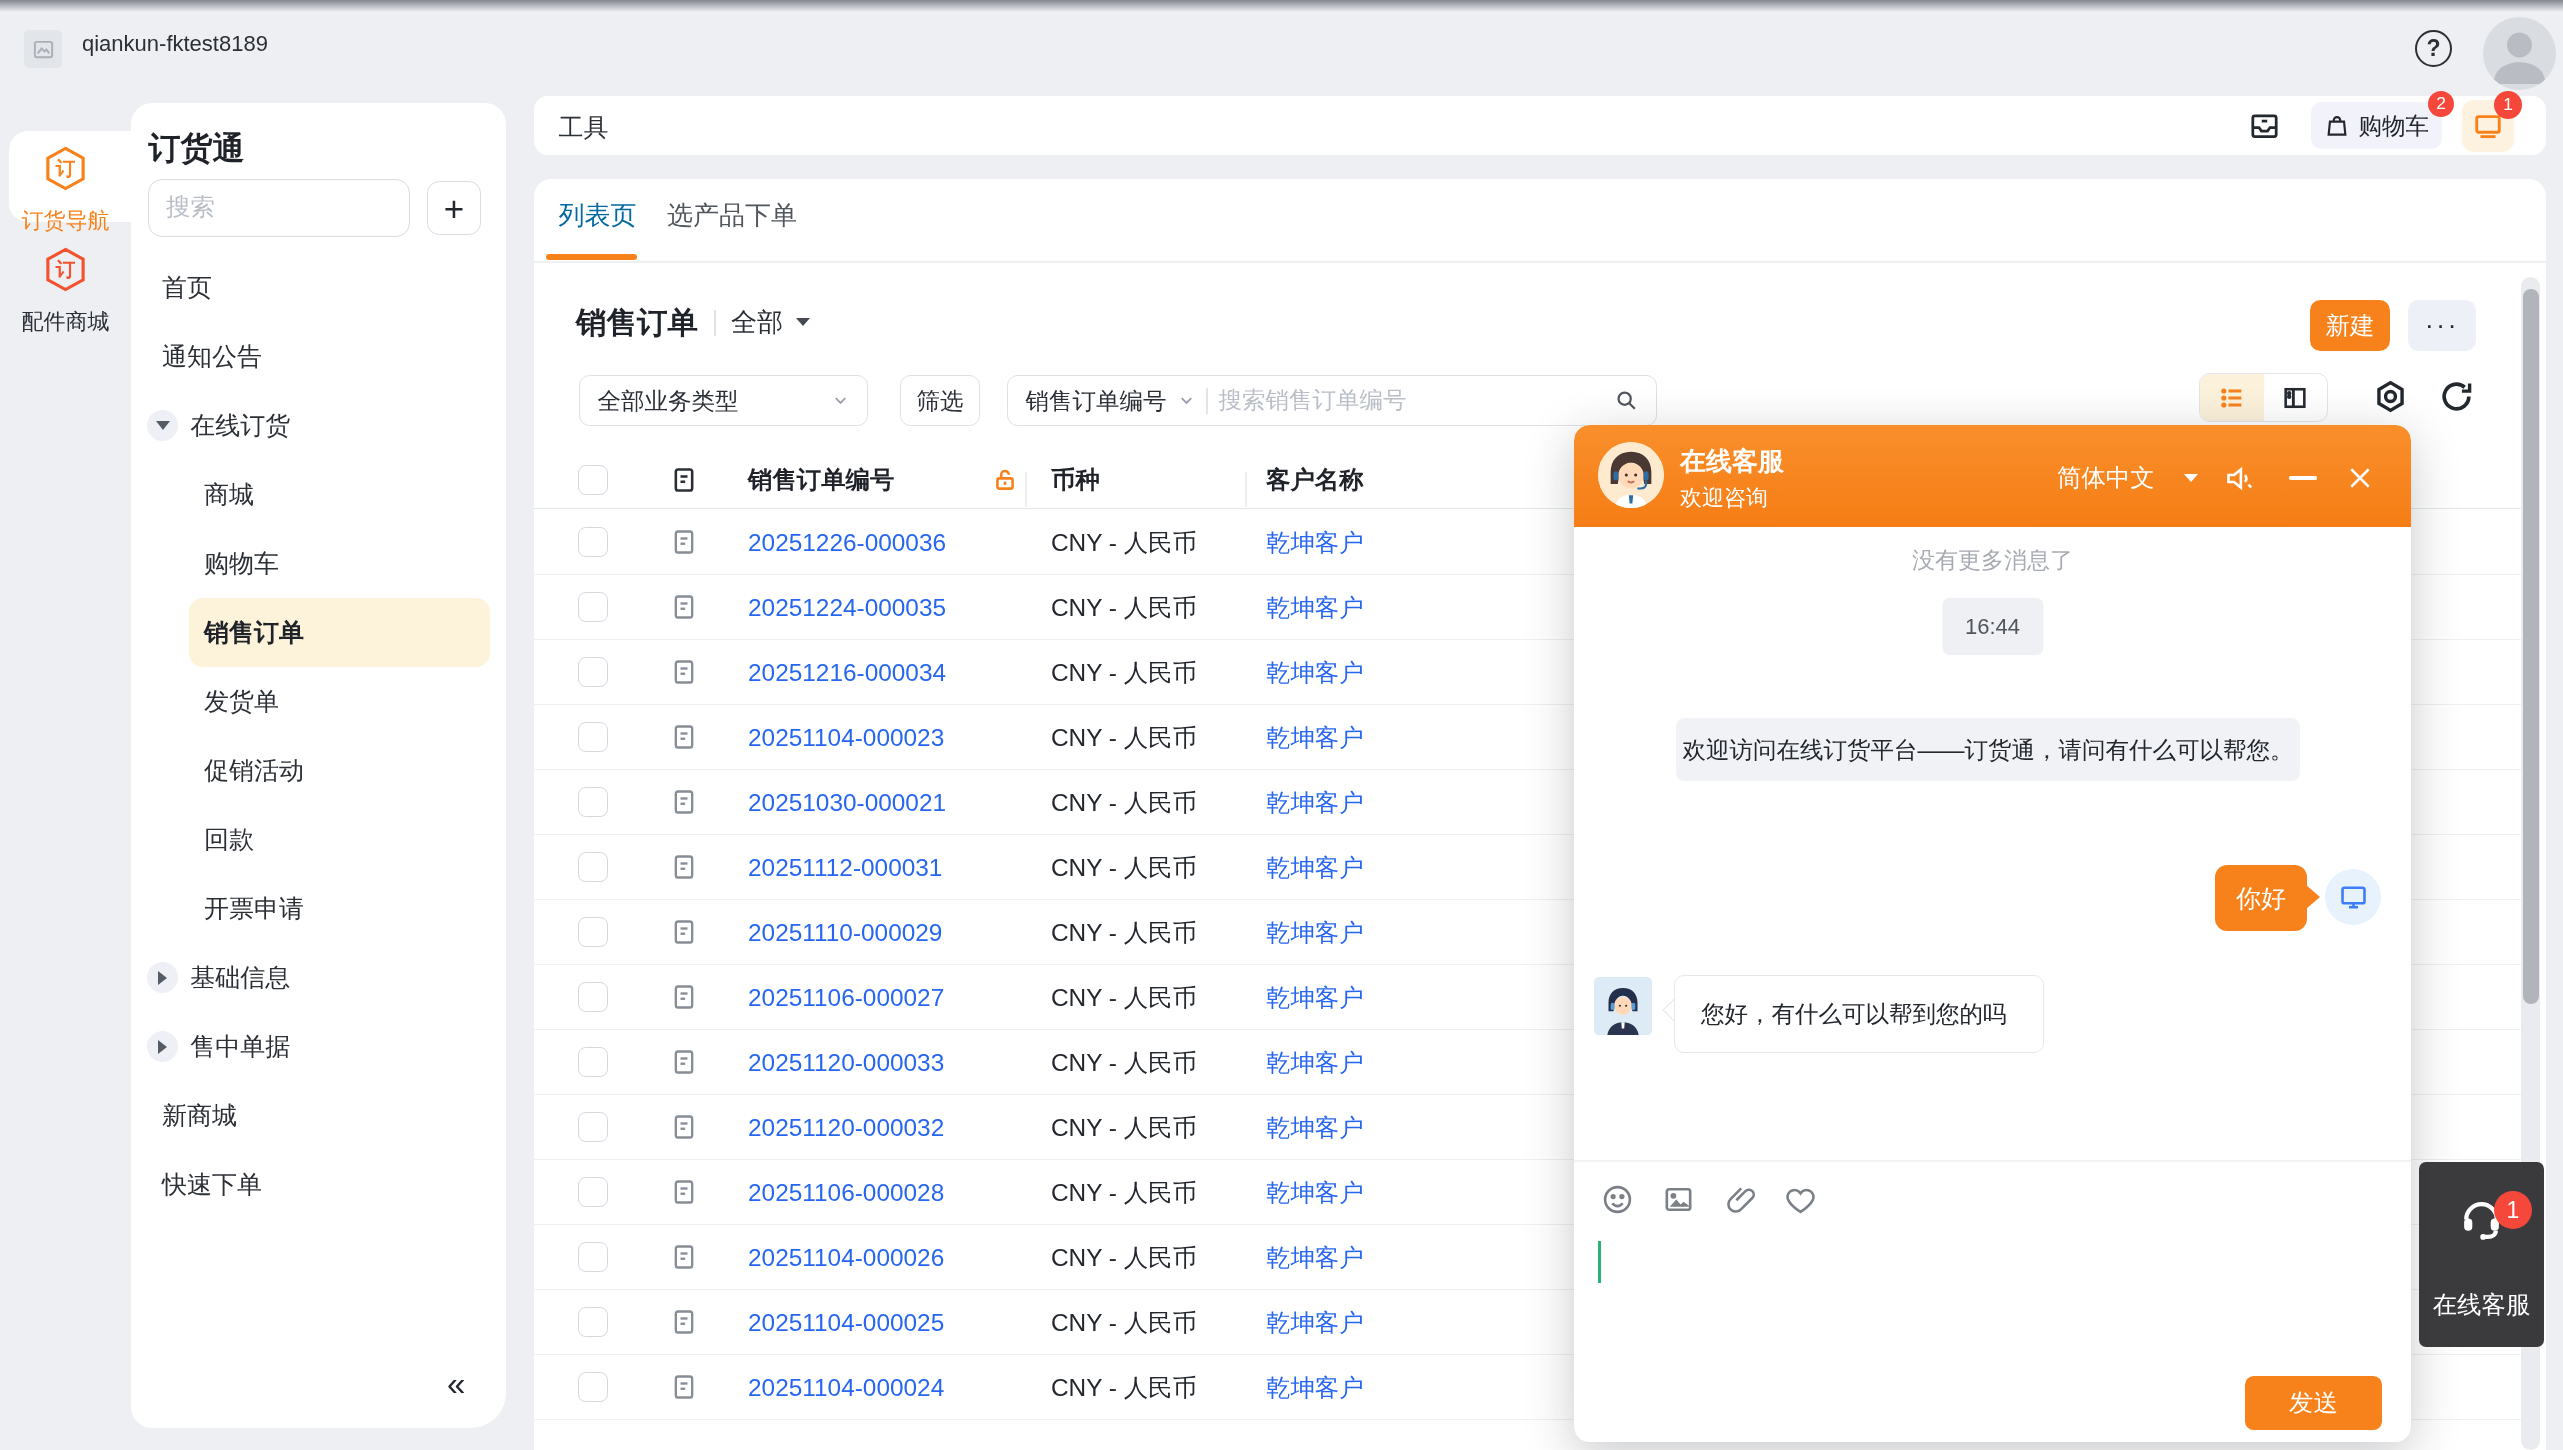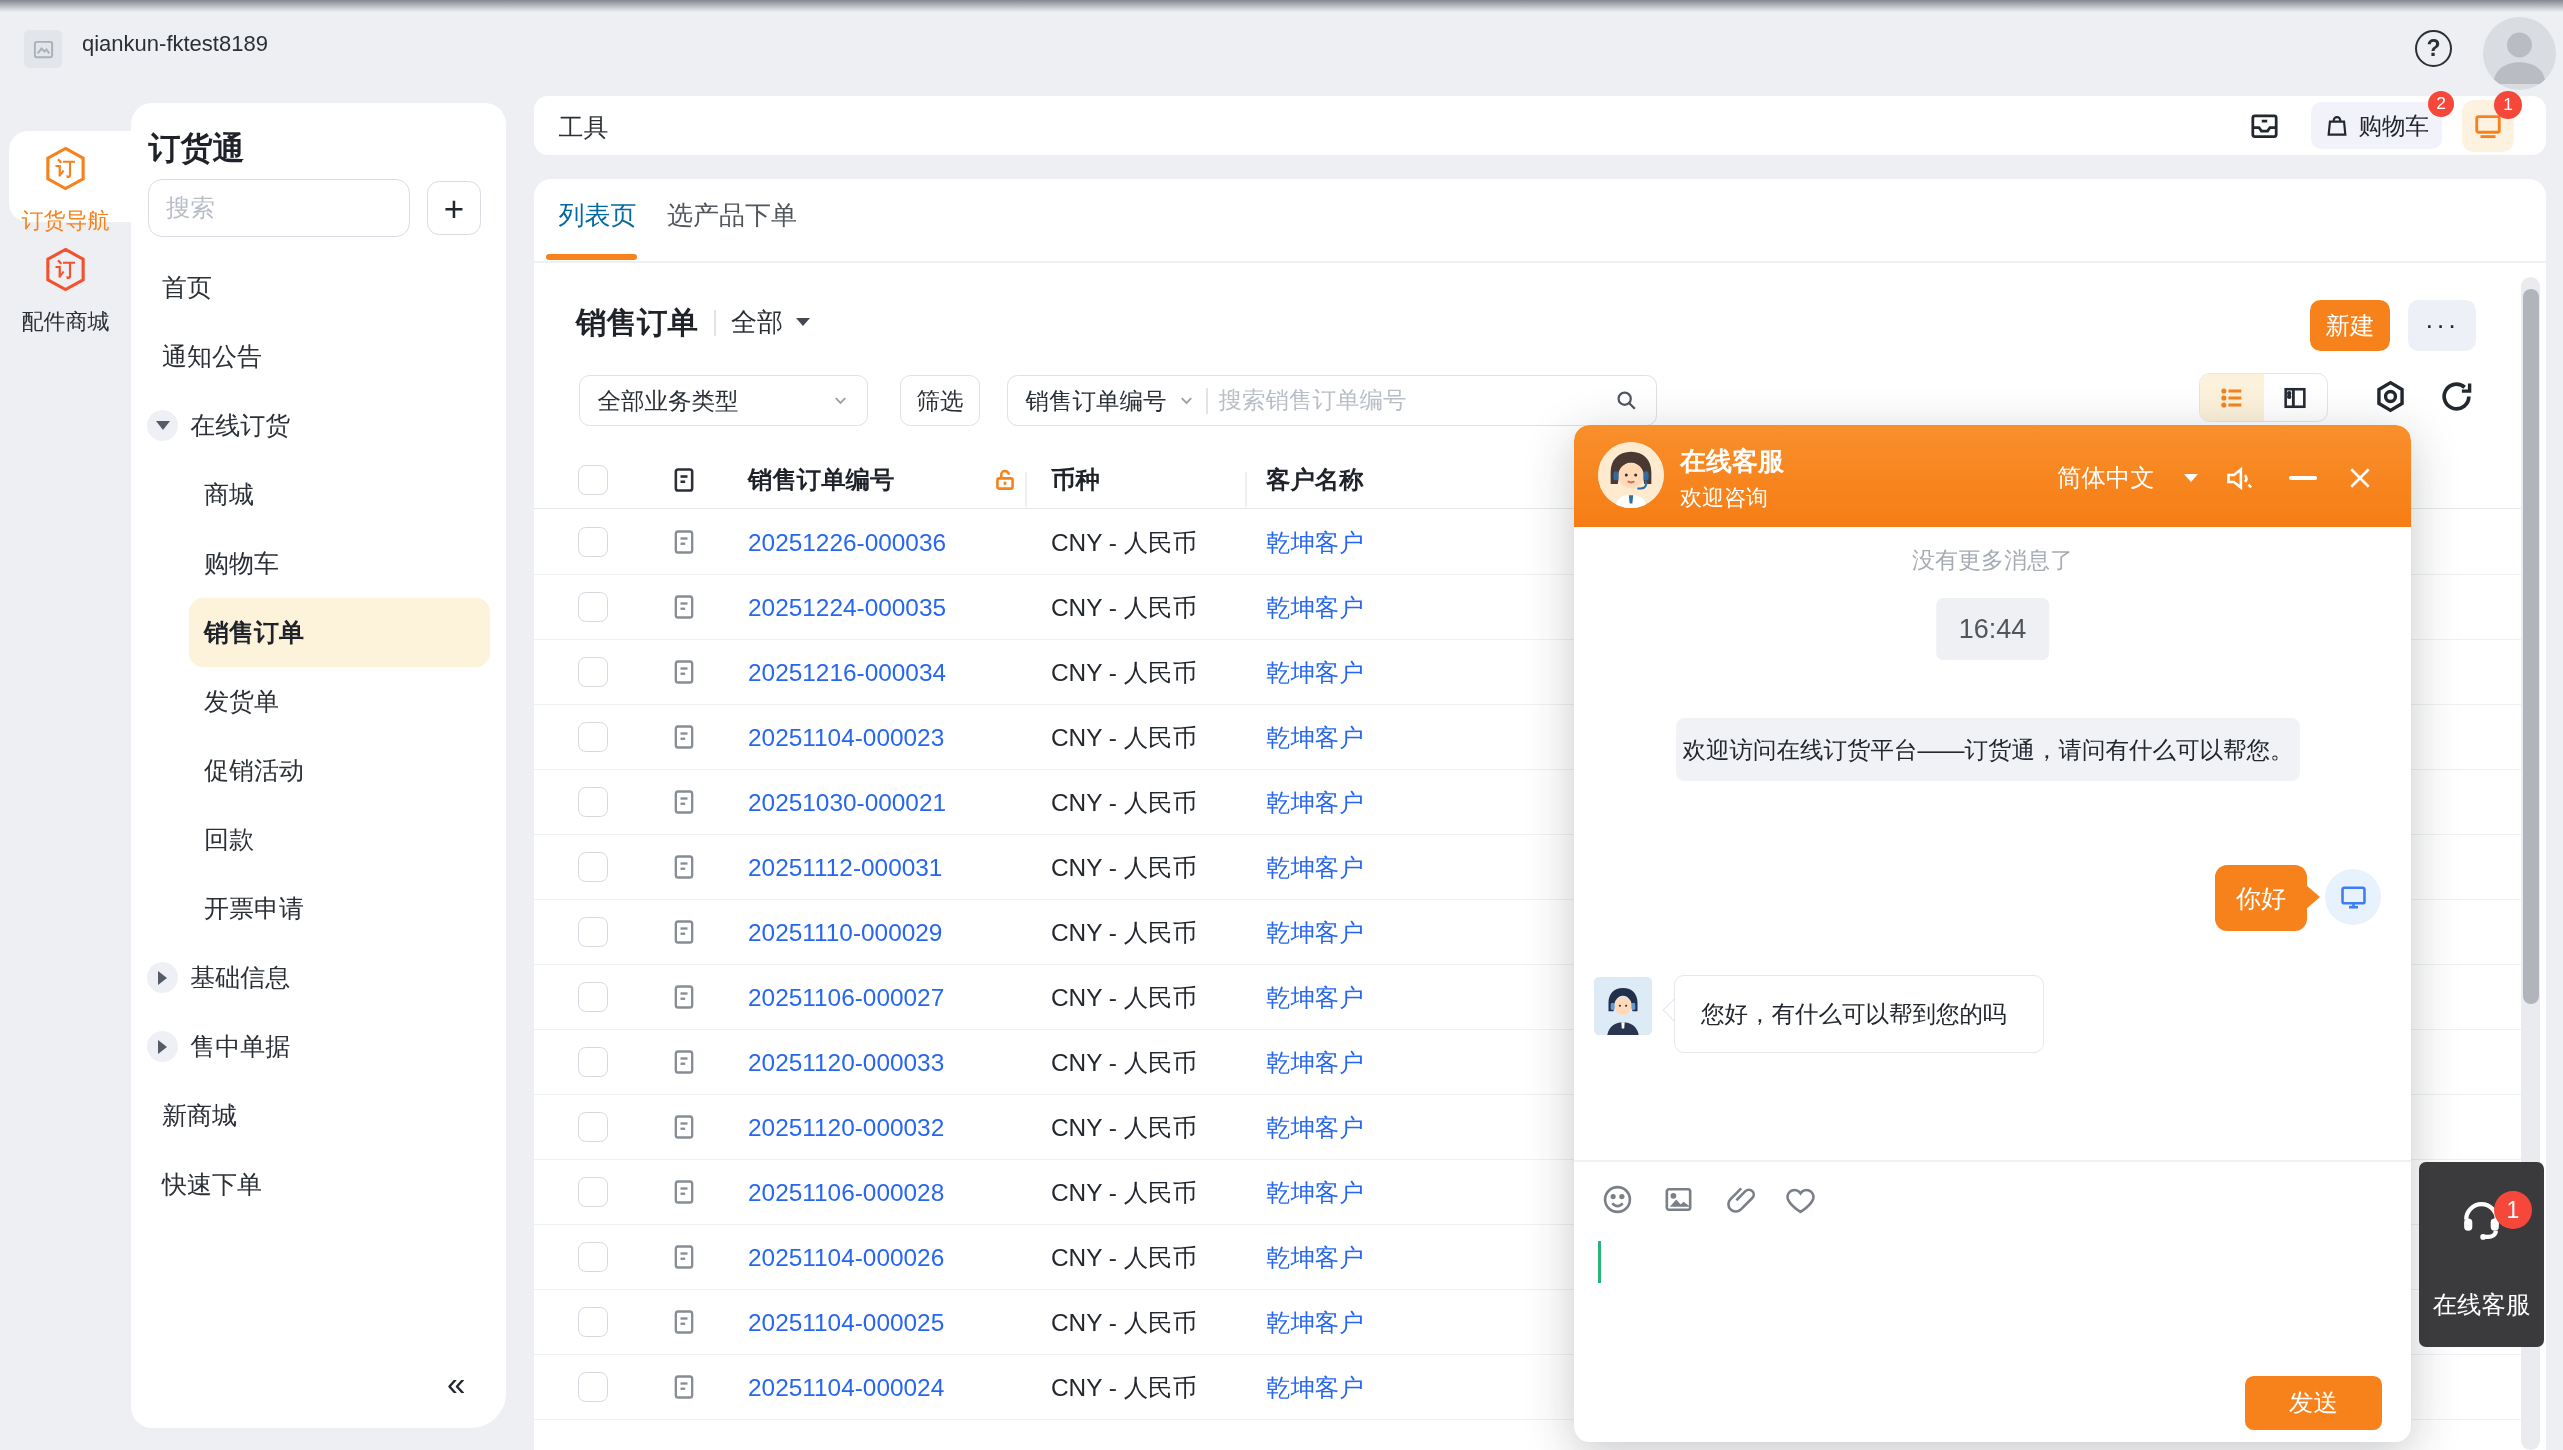--- a/index.html
+++ b/index.html
@@ -30,21 +30,21 @@
   .rail-2 { left:0; top:246px; color:#2b2f36; }
   .rail-2 .rail-ic { color:#f4512e; }
   .rail-1 .rail-ic { color:#f7821b; }
 
   
   .side-panel { left:131px; top:103px; width:375px; height:1325px; background:#fff;
     border-radius:21px 21px 35px 21px; }
   .side-title { position:absolute; left:17.4px; top:24.4px; font-size:32px; font-weight:700; color:#1f2329; }
   .side-search { position:absolute; left:16.6px; top:76px; width:262px; height:58px; border:1.7px solid #d8dce3;
     border-radius:14px; display:flex; align-items:center; padding:0 17.4px; background:#fff; }
-  .side-search input { border:none; outline:none; width:100%; font-size:24.4px; font-family:Liberation Serif, serif; color:#0f172a; background:transparent; }
+  .side-search input { border:none; outline:none; width:100%; font-size:24.4px; font-family:Liberation Mono, monospace; color:#0f172a; background:transparent; }
   .side-search input::placeholder { color:#b8bdc6; }
   .side-add { position:absolute; left:296px; top:78px; width:54px; height:54px; border:1.7px solid #d8dce3;
     border-radius:12.2px; display:flex; align-items:center; justify-content:center; font-size:35px; font-weight:300;
     color:#23272e; background:#fff; line-height:1; }
   .menu { position:absolute; left:0; top:150px; width:375px; }
   .mi { height:69px; display:flex; align-items:center; padding-left:31px; font-size:25px; color:#2b2f36; position:relative; }
   .mi.lvl1 { padding-left:73px;text-align:center; }
   .mi.has-tog { padding-left:16px; }
   .tog { width:31px; height:31px; border-radius:50%; background:#eef0f5; display:flex; align-items:center;
     justify-content:center; margin-right:12.2px; flex:0 0 auto; }
@@ -147,21 +147,21 @@
   .chat-sub { position:absolute; left:106px; top:58px; font-size:22px; color:#fff; }
   .chat-lang { position:absolute; left:483px; top:37px; font-size:24.4px; line-height:31px; color:#fff; }
   .lang-caret { position:absolute; left:610px; top:49px; width:0; height:0;
     border-left:7px solid transparent; border-right:7px solid transparent; border-top:8.7px solid #fff; }
   .spk { position:absolute; left:649px; top:37px; width:33px; height:33px; color:#fff; }
   .chat-min { position:absolute; left:715px; top:51px; width:28px; height:4.4px; background:#fff; border-radius:1.7px; }
   .chat-close { position:absolute; left:771px; top:38px; width:30px; height:30px; color:#fff; }
 
   .no-more { position:absolute; left:0; top:120px; width:100%; text-align:center; font-size:23px; color:#a6abb3; }
   .time-chip { position:absolute; left:50%; transform:translateX(-50%); top:173px; background:#eef0f4;
-    border-radius:7px; padding:15.7px 23px; font-size:27px; color:#51565d; }
+    border-radius:7px; padding:15.7px 23px; font-size:22px; color:#51565d; }
   .sys-bubble { position:absolute; left:102px; top:293px; width:624px; height:63px; background:#f0f2f5;
     border-radius:8.7px; display:flex; align-items:center; justify-content:center; font-size:23.5px; color:#23272e; }
   .user-bubble { position:absolute; left:641px; top:440px; width:92px; height:66px; background:#f7821b;
     border-radius:12.2px; display:flex; align-items:center; justify-content:center; color:#fff; font-size:25px; }
   .user-tail { position:absolute; left:732px; top:460px; width:0; height:0;
     border-top:12.2px solid transparent; border-bottom:12.2px solid transparent; border-left:14px solid #f7821b; }
   .src-chip { position:absolute; left:751px; top:444px; width:56px; height:56px; border-radius:50%;
     background:#e7f2fd; display:flex; align-items:center; justify-content:center; color:#3d7ef7; }
   .src-chip svg { width:31px; height:31px; }
   .agent-avatar { position:absolute; left:20px; top:552px; width:58px; height:58px; border-radius:5.2px; background:#dcebf5; overflow:hidden; }

